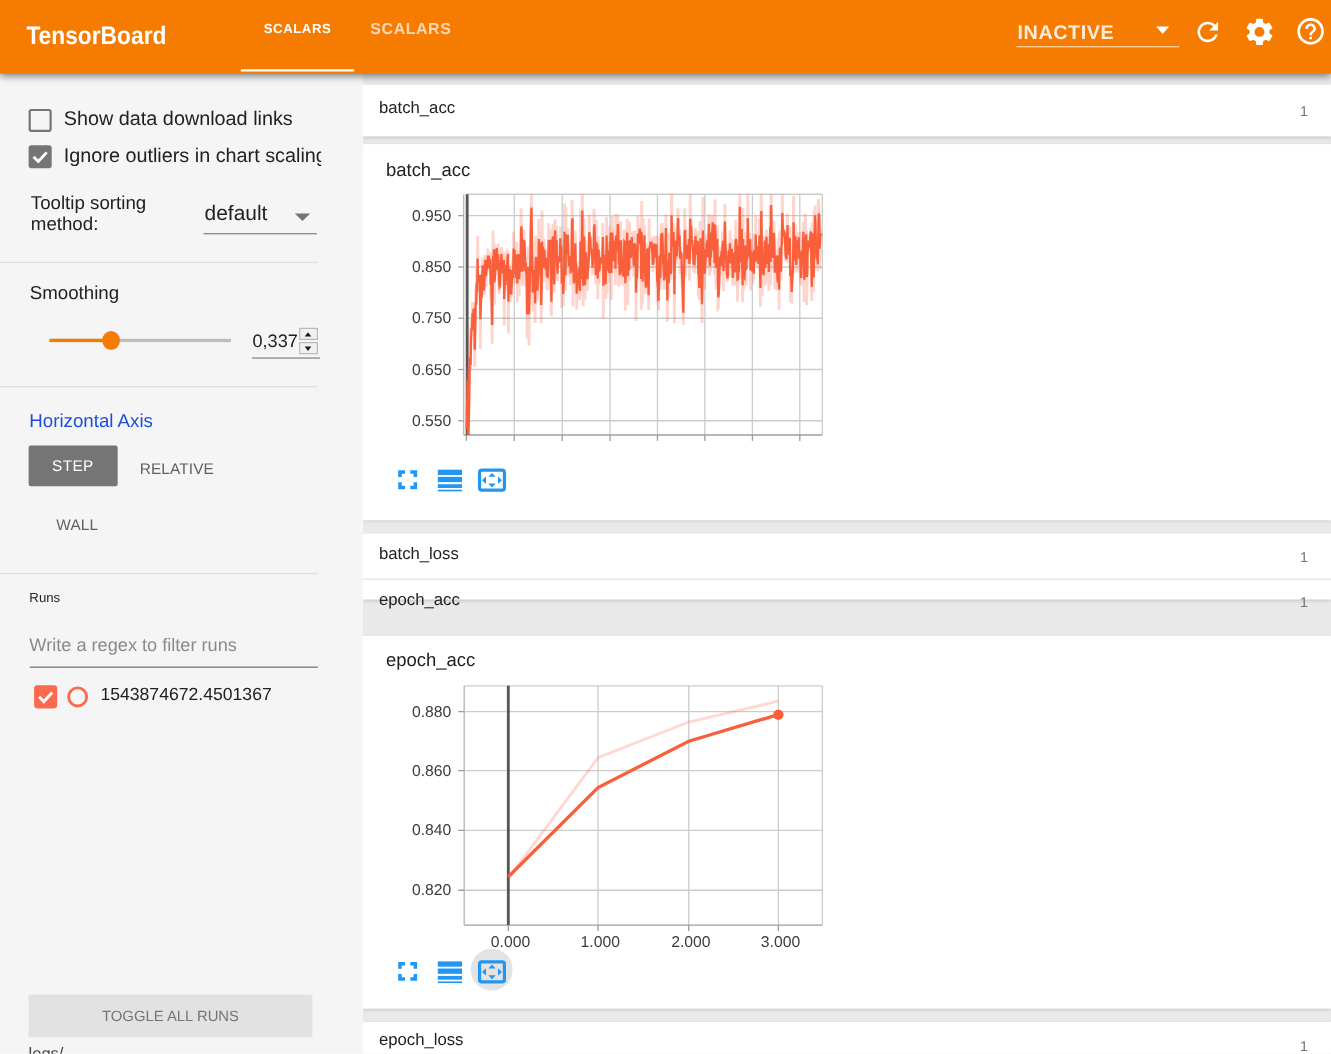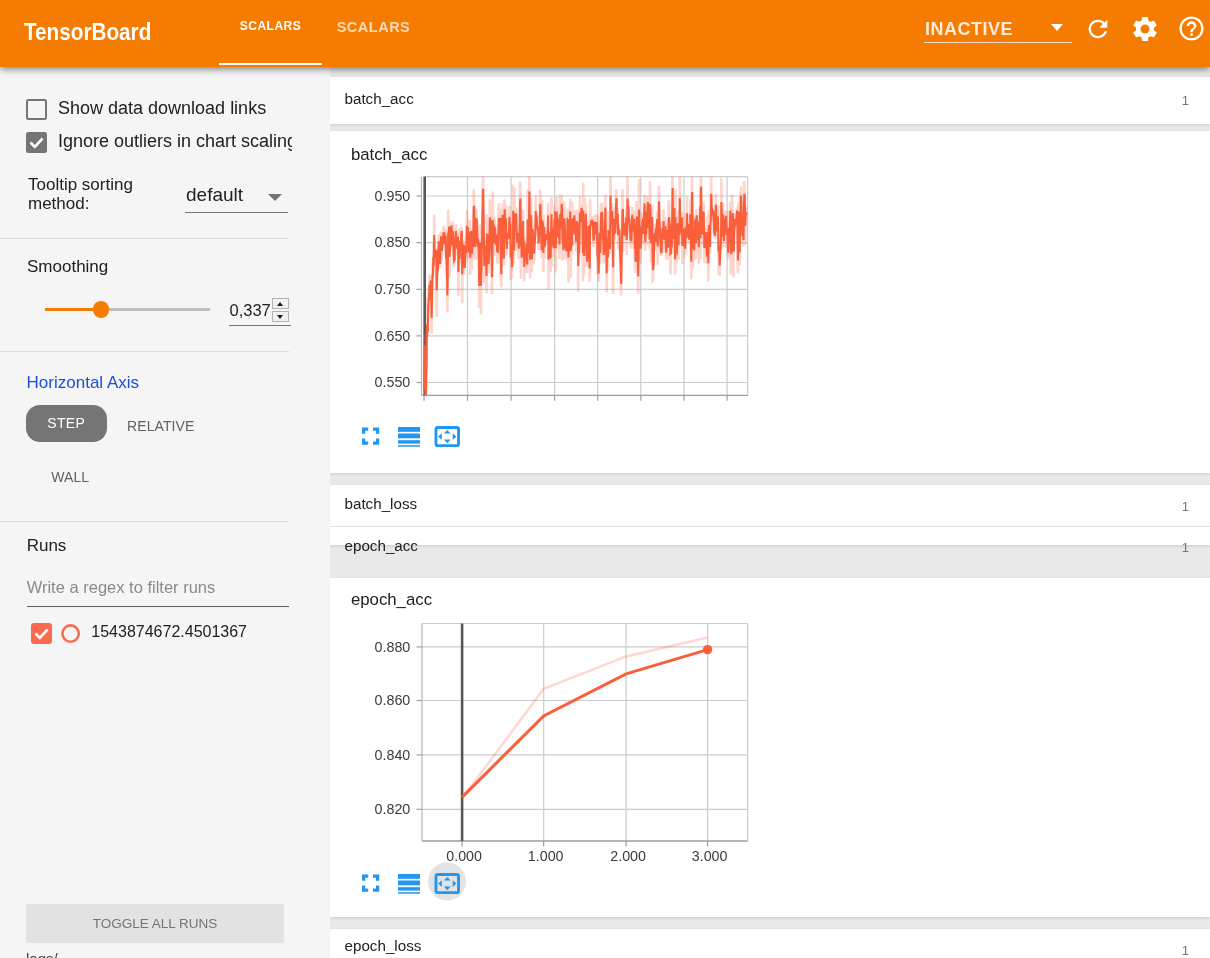--- a/index.html
+++ b/index.html
@@ -51,25 +51,25 @@
   <div class="abs" style="left:229.5px;top:234.6px;font-size:16.5px;color:#212121">0,337</div>
   <div class="abs" style="left:271.9px;top:231.5px;width:17.6px;height:11.5px;border:1px solid #b3b3b3;background:#f1f1f1">
     <div class="abs" style="left:4.2px;top:3.2px;width:0;height:0;border-left:3.6px solid transparent;border-right:3.6px solid transparent;border-bottom:4.2px solid #1a1a1a"></div>
   </div>
   <div class="abs" style="left:271.9px;top:244.7px;width:17.6px;height:11.8px;border:1px solid #b3b3b3;background:#f1f1f1">
     <div class="abs" style="left:4.2px;top:3.6px;width:0;height:0;border-left:3.6px solid transparent;border-right:3.6px solid transparent;border-top:4.2px solid #1a1a1a"></div>
   </div>
   <div class="abs" style="left:228.7px;top:258.8px;width:62.3px;height:1.2px;background:#757575"></div>
   <div class="divider" style="top:285px"></div>
   <div class="abs" style="left:26.6px;top:306.6px;font-size:17px;color:#1d4ed8">Horizontal Axis</div>
-  <div class="abs" style="left:26px;top:339px;width:80.5px;height:37px;background:#757575;border-radius:14px;text-align:center;line-height:37px;font-size:14px;color:#fff;letter-spacing:0.3px">STEP</div>
+  <div class="abs" style="left:26px;top:339px;width:80.5px;height:37px;background:#757575;border-radius:2px;text-align:center;line-height:37px;font-size:14px;color:#fff;letter-spacing:0.3px">STEP</div>
   <div class="abs" style="left:127px;top:351.9px;font-size:14px;color:#616161;letter-spacing:0.1px">RELATIVE</div>
   <div class="abs" style="left:51.2px;top:403.1px;font-size:14px;color:#616161;letter-spacing:0.1px">WALL</div>
   <div class="divider" style="top:455px"></div>
-  <div class="abs" style="left:26.7px;top:469.6px;font-size:17px;color:#212121">Runs</div>
+  <div class="abs" style="left:26.7px;top:469.6px;font-size:12px;color:#212121">Runs</div>
   <div class="abs" style="left:26.7px;top:511.9px;font-size:16.5px;color:#8a8a8a">Write a regex to filter runs</div>
   <div class="abs" style="left:26.7px;top:540px;width:262.3px;height:1.4px;background:#616161"></div>
   <div class="abs" style="left:31px;top:557px;width:21px;height:21px;border-radius:3px;background:#fa6a4f">
     <svg width="21" height="21" viewBox="0 0 21 21">
         <path d="M4.5 10.5 L8.8 14.8 L16.5 6.5" fill="none" stroke="#fff" stroke-width="2.6"></path>
       </svg></div>
   <svg class="abs" style="left:59.8px;top:557px" width="22" height="22">
       <circle cx="10.6" cy="10.6" r="8.2" fill="none" stroke="#fa6a4f" stroke-width="2.6"></circle>
     </svg>
   <div class="abs" style="left:91.3px;top:556.5px;font-size:16px;color:#212121">1543874672.4501367</div>

